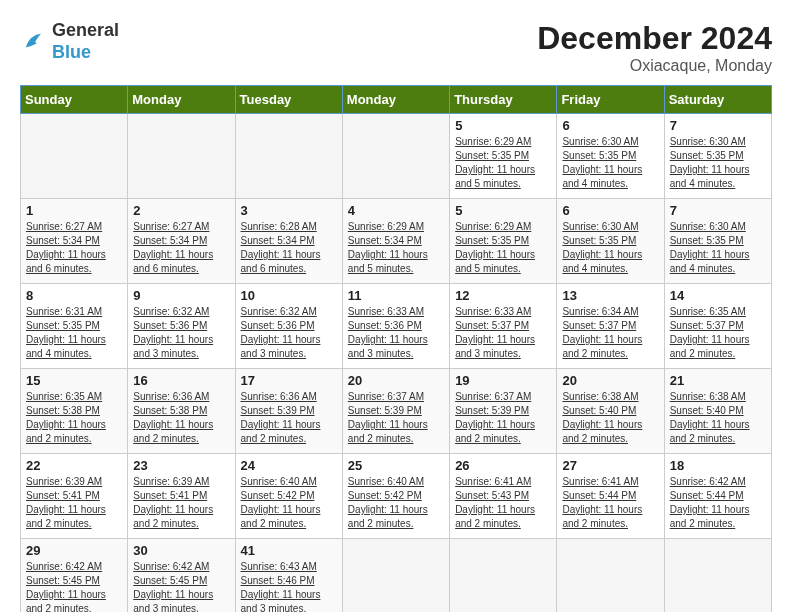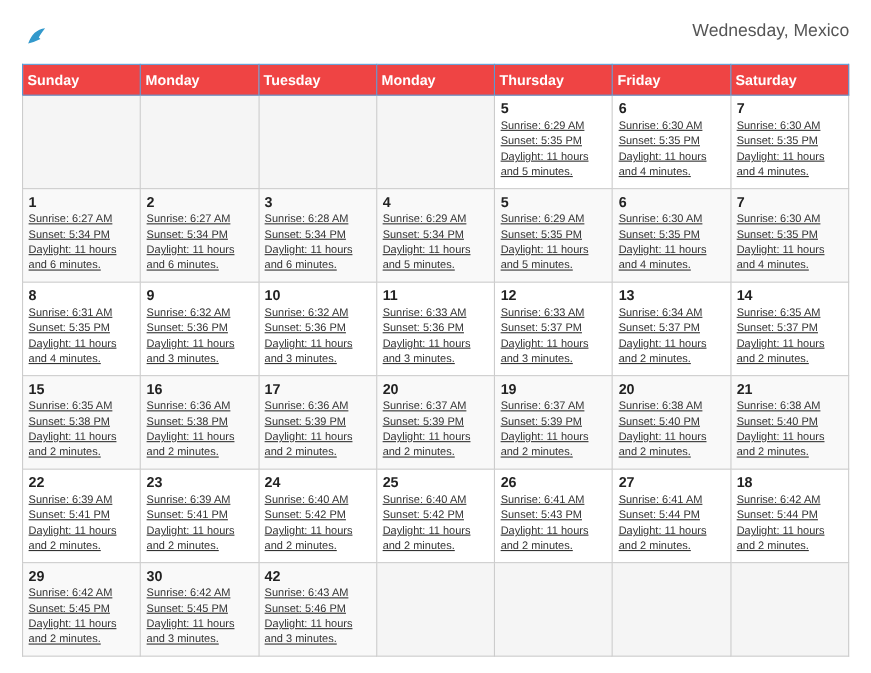--- a/index.html
+++ b/index.html
@@ -43,21 +43,21 @@
     .location-title {
       font-size: 16px;
       color: #555;
     }
     table {
       width: 100%;
       border-collapse: collapse;
       table-layout: fixed;
     }
     thead th {
-      background: #ef4444;
+      background: #4d7c0f;
       color: #fff;
       font-size: 13px;
       font-weight: bold;
       padding: 6px 4px;
       text-align: left;
       border: 1px solid #5a9ad4;
     }
     td {
       vertical-align: top;
       border: 1px solid #ccc;
@@ -88,23 +88,30 @@
     }
   </style>
 </head>
 <body>
 
 <div class="header">
   <div class="logo">
     <svg class="logo-bird" viewBox="0 0 40 40" xmlns="http://www.w3.org/2000/svg">
       <path d="M8 28 Q14 10 30 8 Q22 18 20 24 Q18 18 12 20 Q20 16 24 22 Q16 26 8 28Z" fill="#3399cc"></path>
     </svg>
+    <div>
+      <div class="logo-text">
+        <span class="logo-general">General</span><br>
+        <span class="logo-blue">Blue</span>
+      </div>
+    </div>
   </div>
   <div class="title-block">
-    <div class="location-title">Wednesday, Mexico</div>
+    <div class="month-title">December 2024</div>
+    <div class="location-title">Oxiacaque, Monday</div>
   </div>
 </div>
 
 <table>
   <thead>
     <tr>
     <th>Sunday</th>
         <th>Monday</th>
         <th>Tuesday</th>
         <th>Monday</th>
@@ -255,21 +262,21 @@
       <tr>
         <td>
           <span class="day-num">29</span>
           <div class="day-info">Sunrise: 6:42 AM<br>Sunset: 5:45 PM<br>Daylight: 11 hours and 2 minutes.</div>
         </td>
         <td>
           <span class="day-num">30</span>
           <div class="day-info">Sunrise: 6:42 AM<br>Sunset: 5:45 PM<br>Daylight: 11 hours and 3 minutes.</div>
         </td>
         <td>
-          <span class="day-num">42</span>
+          <span class="day-num">41</span>
           <div class="day-info">Sunrise: 6:43 AM<br>Sunset: 5:46 PM<br>Daylight: 11 hours and 3 minutes.</div>
         </td>
         <td class="empty"></td>
         <td class="empty"></td>
         <td class="empty"></td>
         <td class="empty"></td>
       </tr>
     </tbody>
 </table>
 

